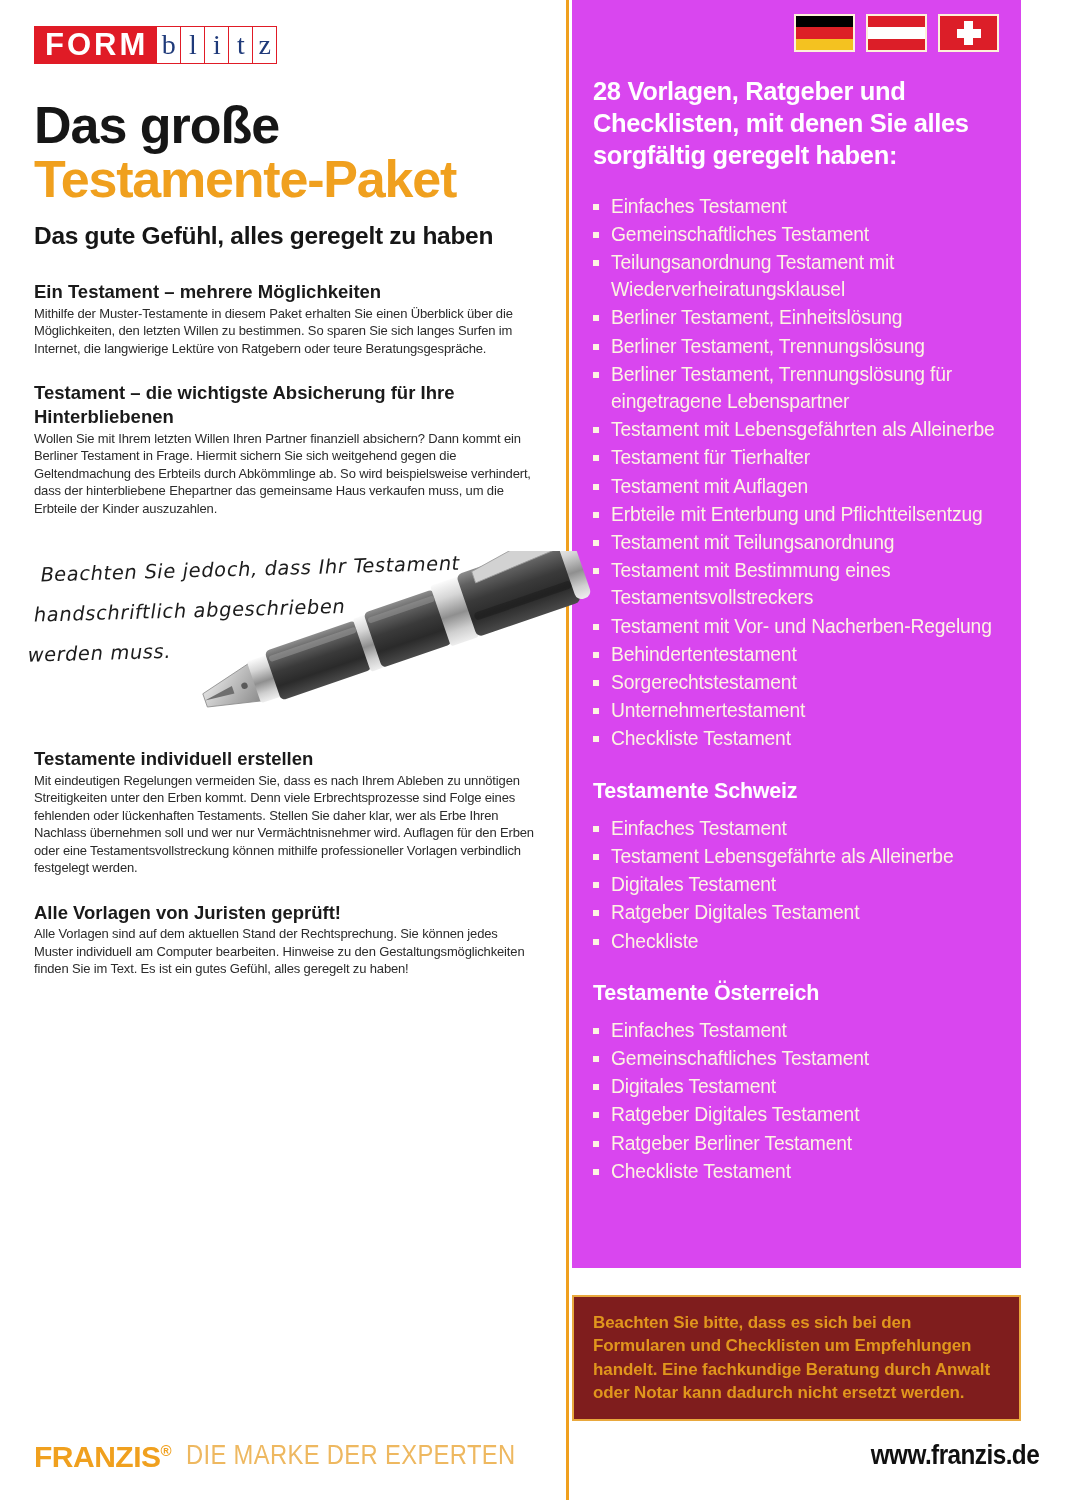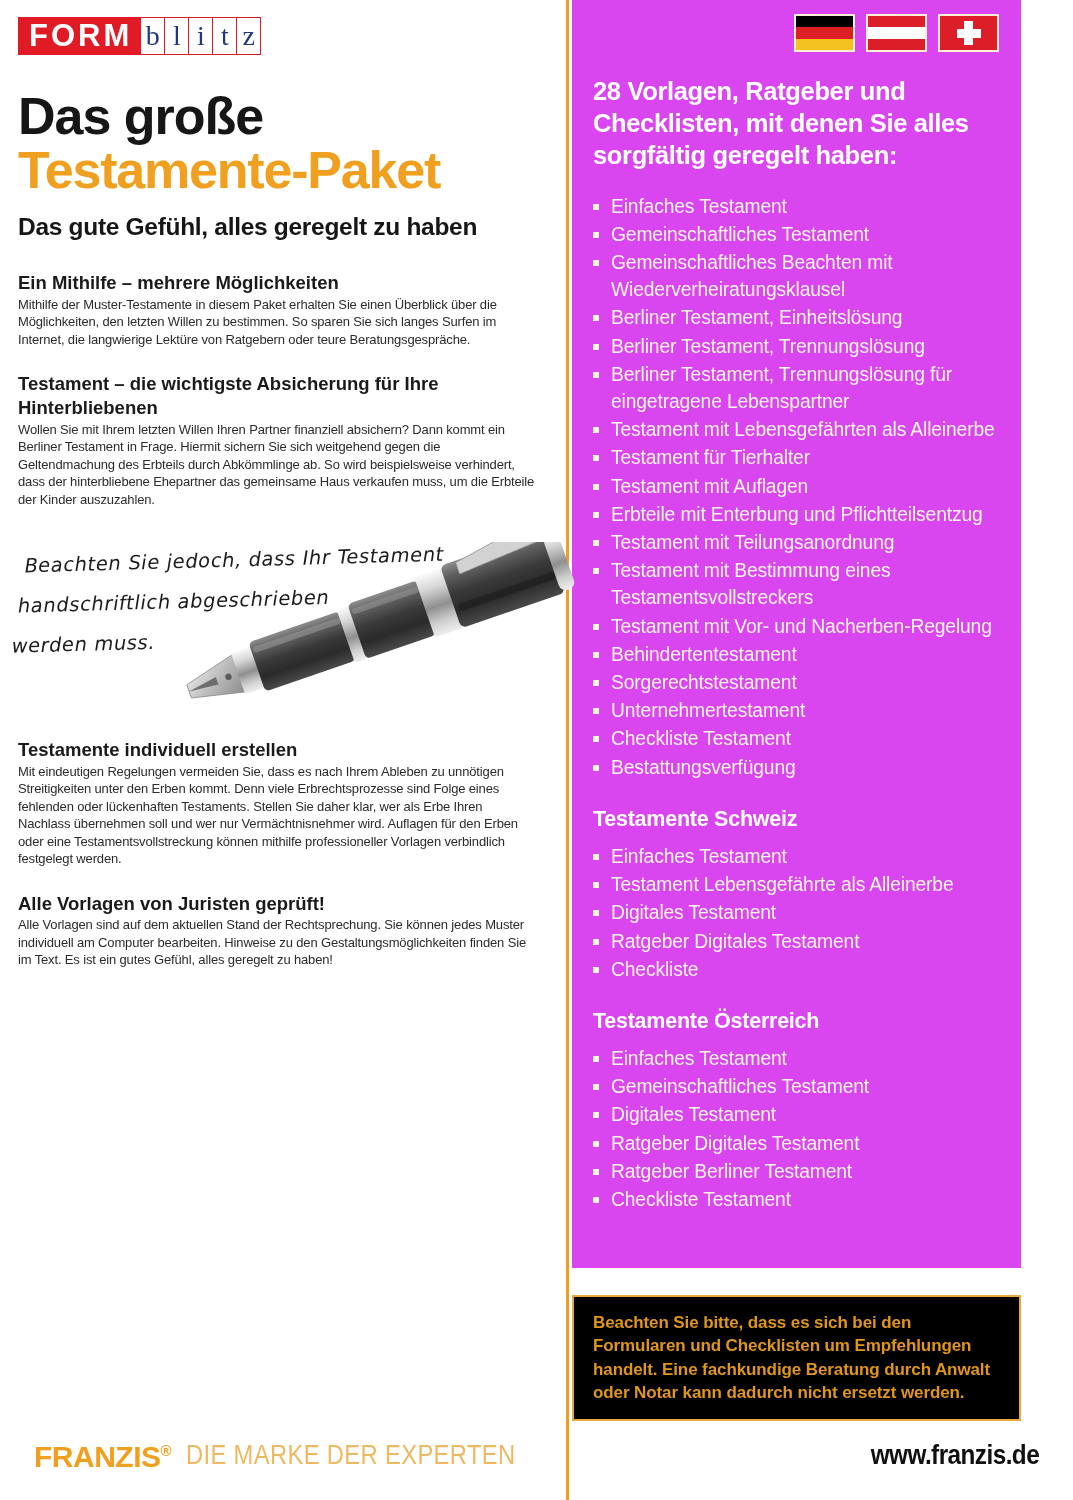--- a/index.html
+++ b/index.html
@@ -15,24 +15,24 @@
 
   .page {
     position: relative;
     width: 1073px;
     height: 1500px;
   }
 
   
   .left-col {
     position: absolute;
-    left: 0; top: 3px;
+    left: 0; top: 12px;
     width: 568px;
     height: 1430px;
-    padding: 14px 30px 0 18px;
+    padding: 14px 30px 0 34px;
   }
 
   
   .logo {
     display: inline-flex;
     align-items: stretch;
     height: 38px;
     margin-bottom: 34px;
   }
   .logo-form {
@@ -189,21 +189,21 @@
     font-weight: bold;
     letter-spacing: -0.25px;
     margin: 26px 0 11px 0;
   }
 
   .disclaimer {
     position: absolute;
     left: 572px; top: 1295px;
     width: 449px;
     border: 2px solid #e9a83d;
-    background: #000000;
+    background: #7f1d1d;
     padding: 14px 18px 15px 19px;
   }
   .disclaimer p {
     color: #e0961d;
     font-size: 17px;
     font-weight: bold;
     line-height: 1.37;
     letter-spacing: -0.1px;
   }
 
@@ -260,21 +260,21 @@
         <span>t</span>
         <span>z</span>
       </div>
     </div>
 
     <h1 class="title-black">Das große</h1>
     <h1 class="title-orange">Testamente-Paket</h1>
     <h2 class="subtitle">Das gute Gefühl, alles geregelt zu haben</h2>
 
     <div class="sec">
-      <h3>Ein Mithilfe – mehrere Möglichkeiten</h3>
+      <h3>Ein Testament – mehrere Möglichkeiten</h3>
       <p>Mithilfe der Muster-Testamente in diesem Paket erhalten Sie einen Überblick über die Möglichkeiten, den letzten Willen zu bestimmen. So sparen Sie sich langes Surfen im Internet, die langwierige Lektüre von Ratgebern oder teure Beratungsgespräche.</p>
     </div>
 
     <div class="sec">
       <h3>Testament – die wichtigste Absicherung für Ihre Hinterbliebenen</h3>
       <p>Wollen Sie mit Ihrem letzten Willen Ihren Partner finanziell absichern? Dann kommt ein Berliner Testament in Frage. Hiermit sichern Sie sich weitgehend gegen die Geltendmachung des Erbteils durch Abkömmlinge ab. So wird beispielsweise verhindert, dass der hinterbliebene Ehepartner das gemeinsame Haus verkaufen muss, um die Erbteile der Kinder auszuzahlen.</p>
     </div>
 
     
     <div class="pen-block">
@@ -366,36 +366,35 @@
         <span class="cross-v"></span>
           <span class="cross-h"></span>
       </div>
     </div>
 
     <div class="panel-heading">28 Vorlagen, Ratgeber und Checklisten, mit denen Sie alles sorgfältig geregelt haben:</div>
 
     <ul class="opt-list">
       <li>Einfaches Testament</li>
       <li>Gemeinschaftliches Testament</li>
-      <li>Gemeinschaftliches Beachten mit Wiederverheiratungsklausel</li>
+      <li>Teilungsanordnung Testament mit Wiederverheiratungsklausel</li>
       <li>Berliner Testament, Einheitslösung</li>
       <li>Berliner Testament, Trennungslösung</li>
       <li>Berliner Testament, Trennungslösung für eingetragene Lebenspartner</li>
       <li>Testament mit Lebensgefährten als Alleinerbe</li>
       <li>Testament für Tierhalter</li>
       <li>Testament mit Auflagen</li>
       <li>Erbteile mit Enterbung und Pflichtteilsentzug</li>
       <li>Testament mit Teilungsanordnung</li>
       <li>Testament mit Bestimmung eines Testamentsvollstreckers</li>
       <li>Testament mit Vor- und Nacherben-Regelung</li>
       <li>Behindertentestament</li>
       <li>Sorgerechtstestament</li>
       <li>Unternehmertestament</li>
       <li>Checkliste Testament</li>
-      <li>Bestattungsverfügung</li>
     </ul>
 
     <div class="sub-heading">Testamente Schweiz</div>
     <ul class="opt-list">
       <li>Einfaches Testament</li>
       <li>Testament Lebensgefährte als Alleinerbe</li>
       <li>Digitales Testament</li>
       <li>Ratgeber Digitales Testament</li>
       <li>Checkliste</li>
     </ul>

